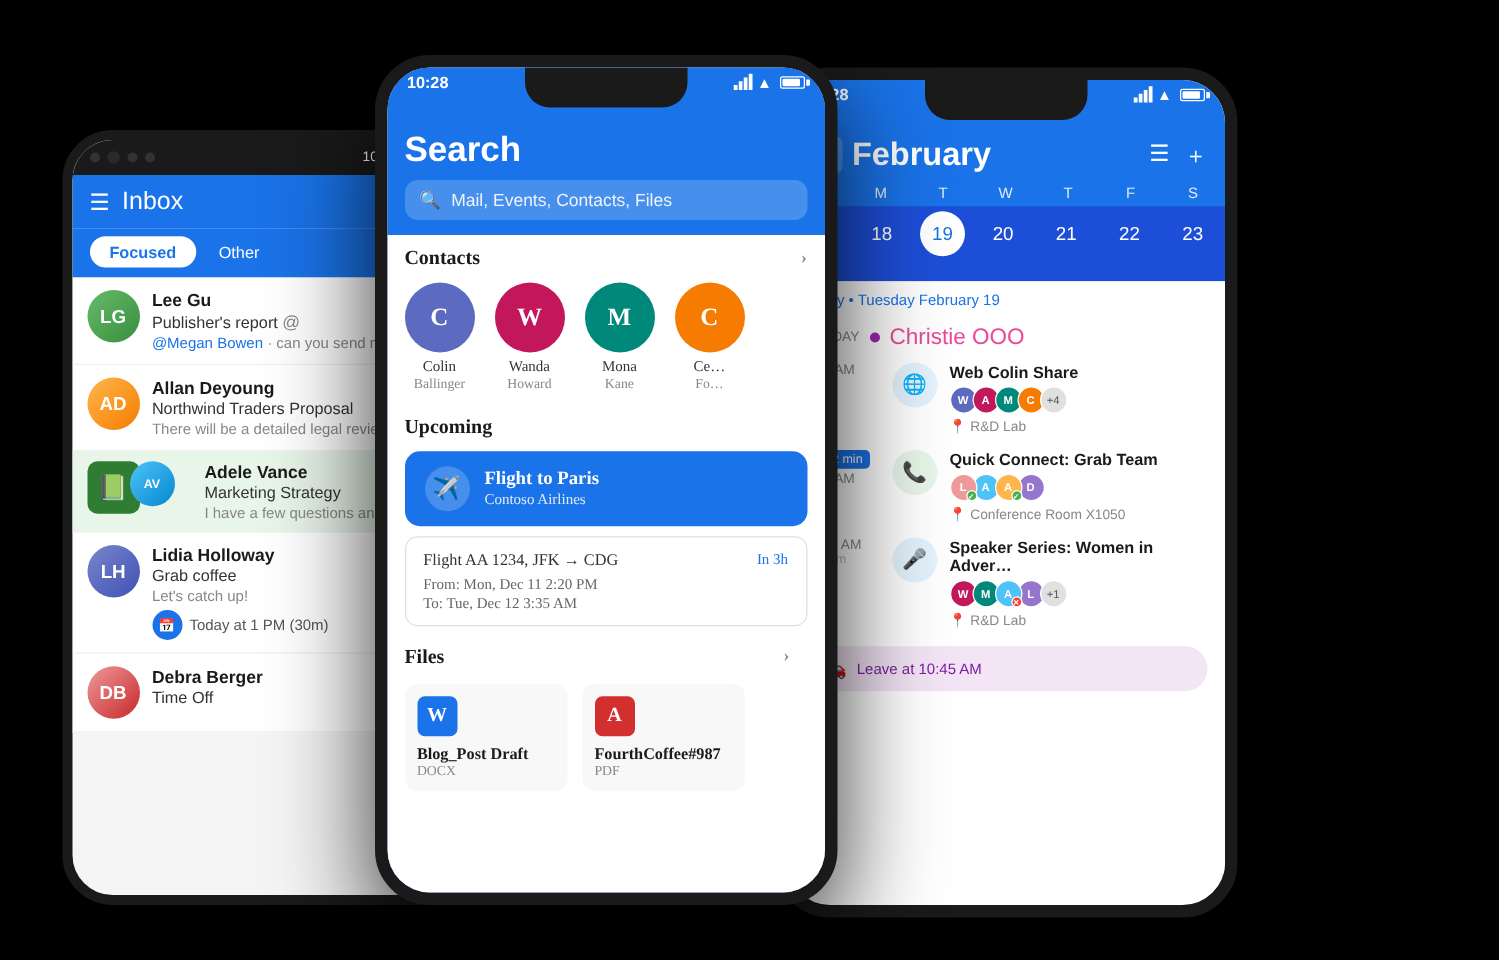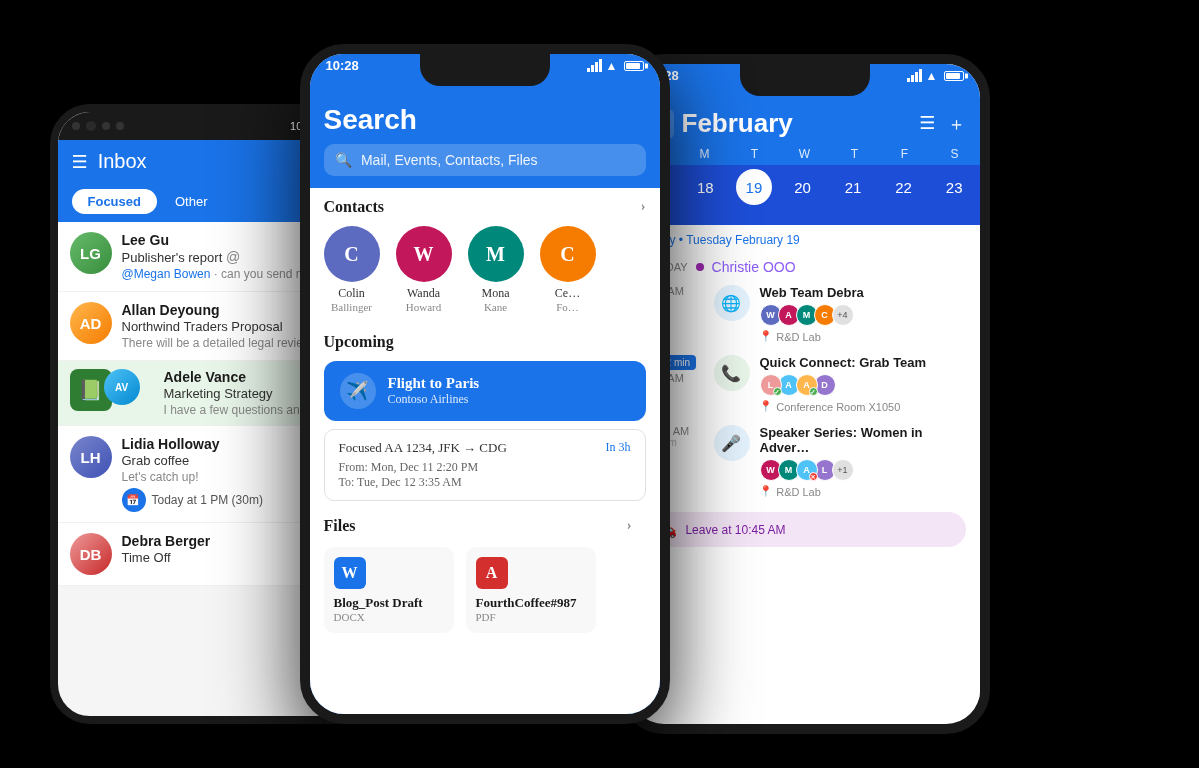--- a/index.html
+++ b/index.html
@@ -469,21 +469,21 @@
       display: flex;
       align-items: center;
       padding: 4px 14px;
       gap: 8px;
       font-size: 11px;
       color: #888;
     }
 
     .all-day-dot { width: 8px; height: 8px; border-radius: 50%; background: #9c27b0; flex-shrink: 0; }
 
-    .all-day-text { font-size: 14px; color: #8b5cf6; }
+    .all-day-text { font-size: 18px; color: #ec4899; }
 
     .event-row {
       display: flex;
       padding: 6px 14px;
       gap: 10px;
       align-items: flex-start;
     }
 
     .event-time-col { width: 60px; flex-shrink: 0; }
     .event-time { font-size: 11px; color: #888; }
@@ -787,21 +787,21 @@
           </div>
           <div class="flight-card">
             <div class="flight-icon">✈️</div>
             <div class="flight-info">
               <div class="flight-name">Flight to Paris</div>
               <div class="flight-airline">Contoso Airlines</div>
             </div>
           </div>
           <div class="flight-detail">
             <div class="flight-detail-top">
-              <span>Focused AA 1234, JFK → CDG</span>
+              <span>Flight AA 1234, JFK → CDG</span>
               <span class="flight-detail-in">In 3h</span>
             </div>
             <div class="flight-detail-from">From: Mon, Dec 11 2:20 PM</div>
             <div class="flight-detail-to">To: Tue, Dec 12 3:35 AM</div>
           </div>
         </div>
 
         <div class="files-section">
           <div class="section-header" style="padding-left:0;">
             <span>Files</span>
@@ -889,21 +889,21 @@
           <span class="all-day-text">Christie OOO</span>
         </div>
 
         <div class="event-row">
           <div class="event-time-col">
             <div class="event-time">8:30 AM</div>
             <div class="event-dur">30m</div>
           </div>
           <div class="event-icon-circle event-icon-blue">🌐</div>
           <div class="event-detail">
-            <div class="event-title">Web Team Debra</div>
+            <div class="event-title">Web Colin Share</div>
             <div class="attendees-row">
               <div class="attendee-av" style="background:#5c6bc0;">W</div>
               <div class="attendee-av" style="background:#c2185b;">A</div>
               <div class="attendee-av" style="background:#00897b;">M</div>
               <div class="attendee-av" style="background:#f57c00;">C</div>
               <div class="attendee-count">+4</div>
             </div>
             <div class="event-location">
               <span>📍</span>R&amp;D Lab
             </div>

